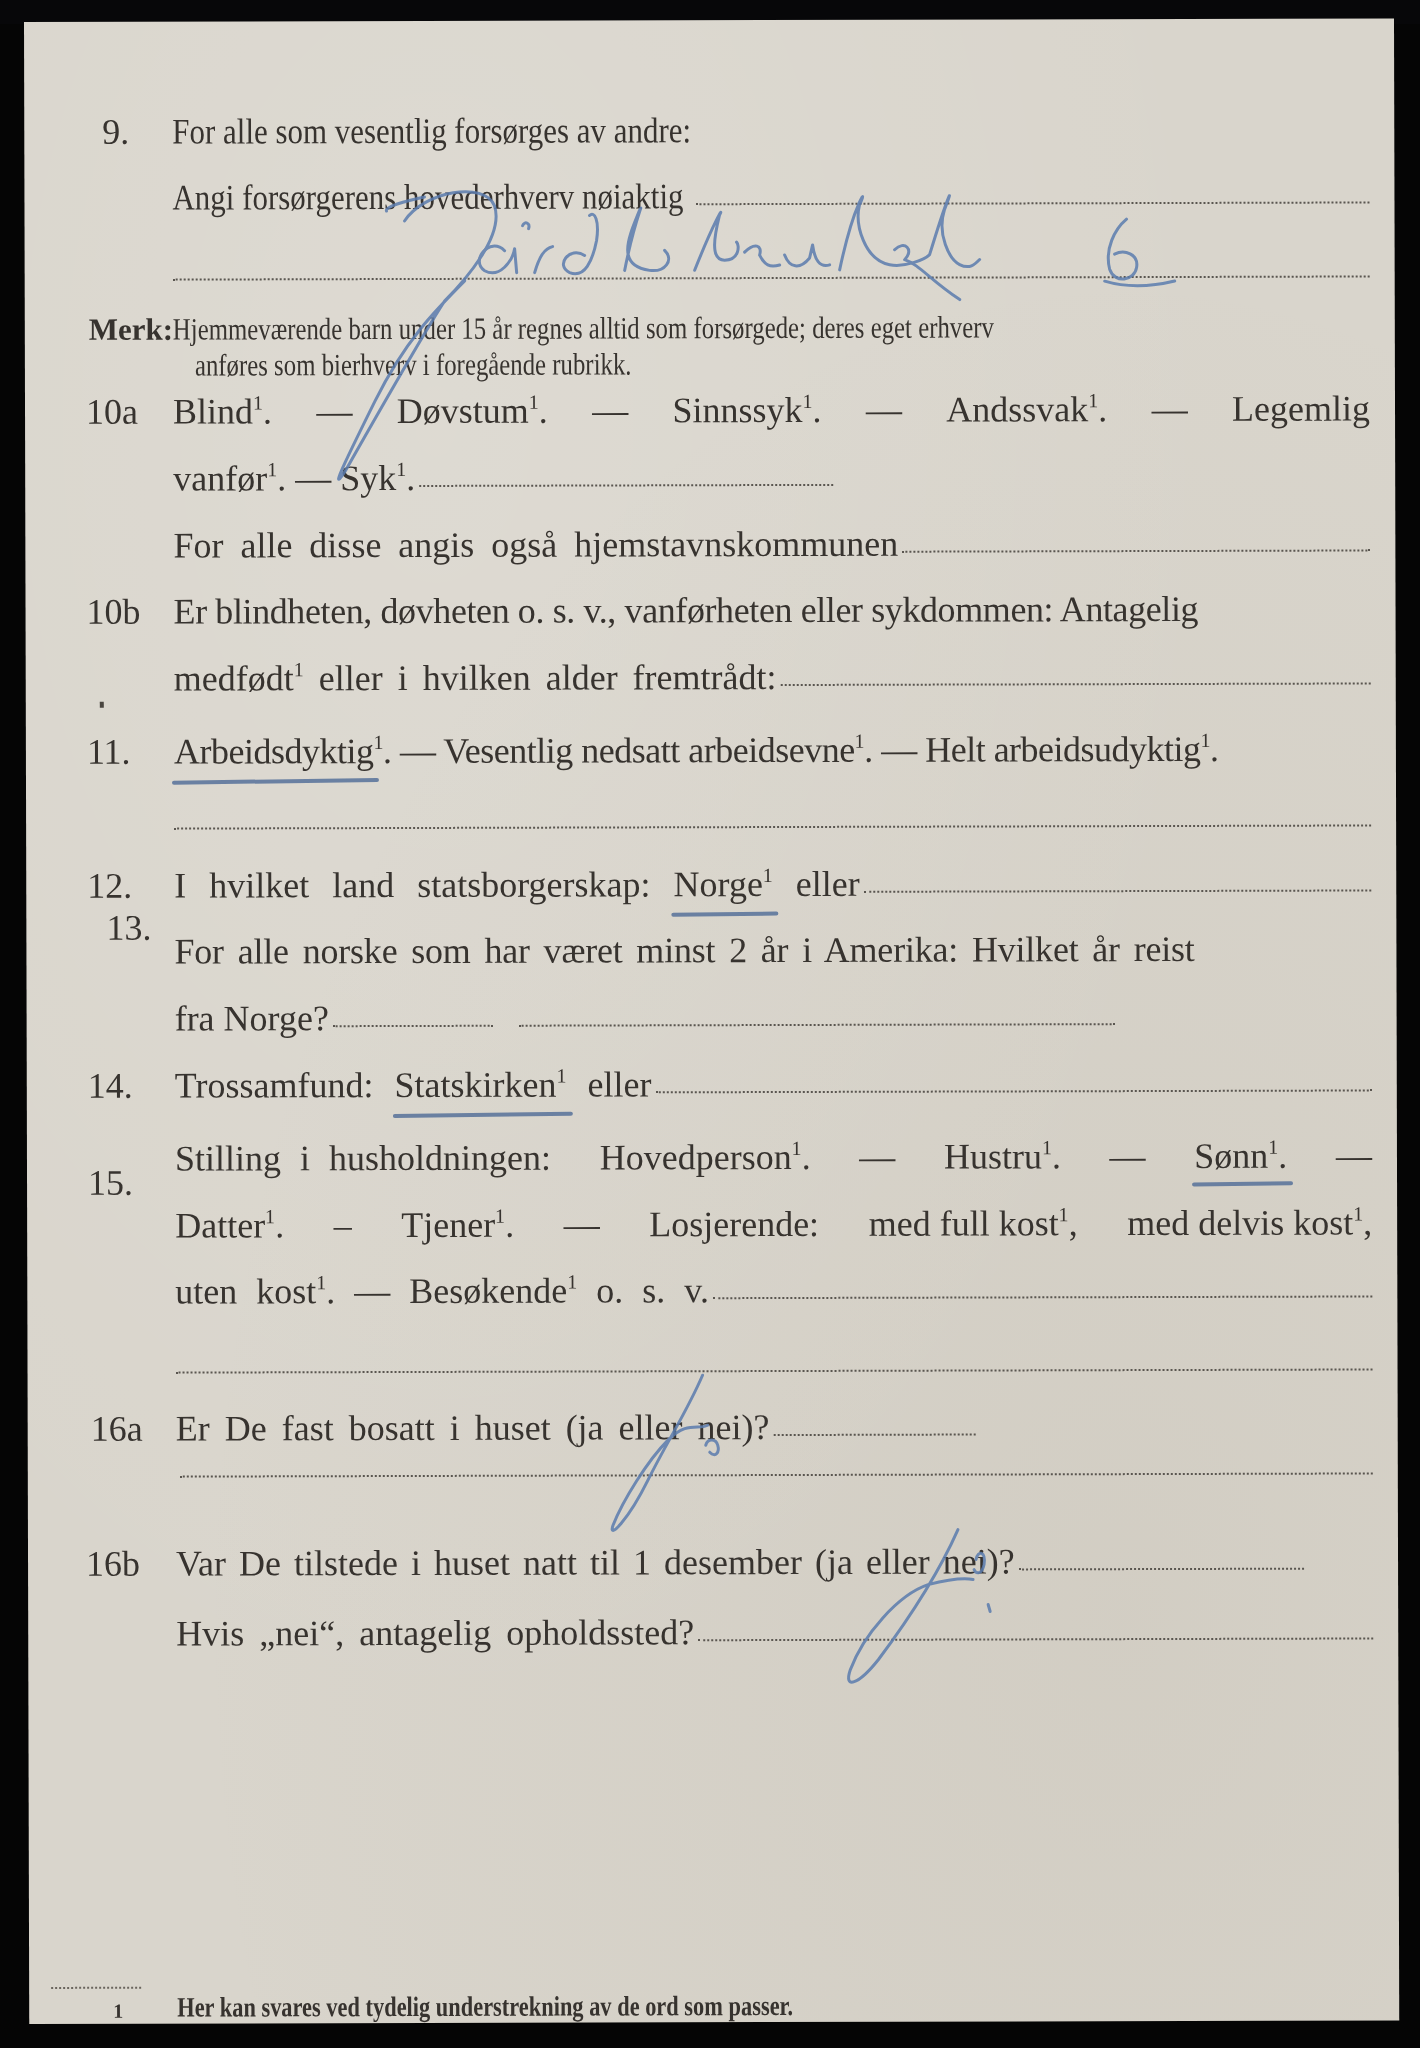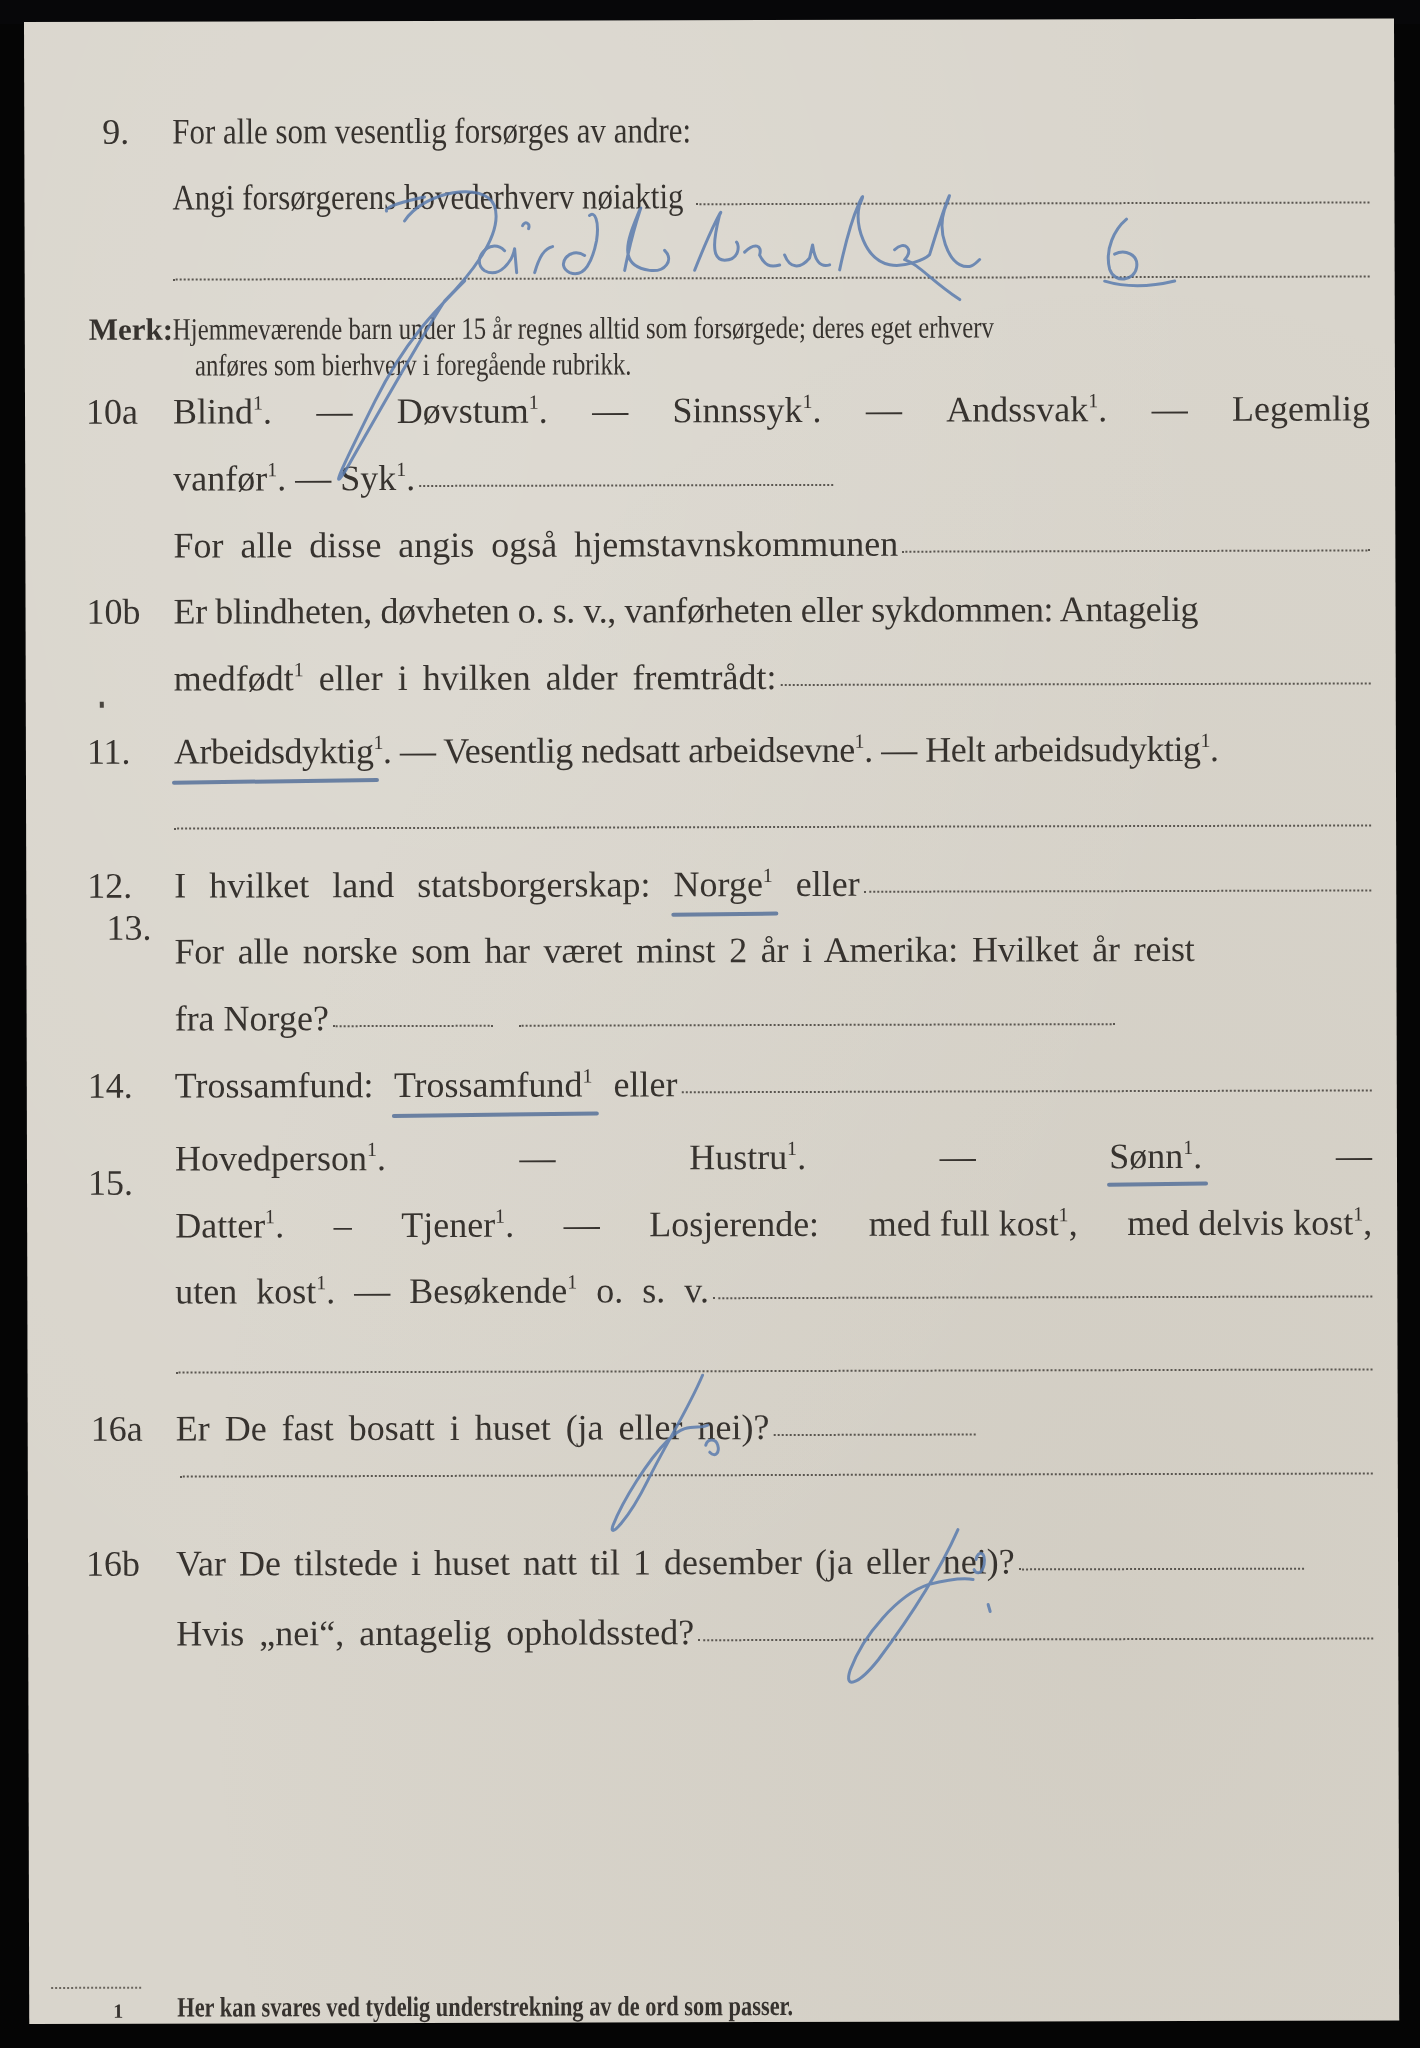--- a/index.html
+++ b/index.html
@@ -93,26 +93,27 @@
     <span style="word-spacing:5px;letter-spacing:-0.2px;">For alle norske som har været minst 2 år i Amerika: Hvilket år reist</span>
   </div>
   <div class="row" style="top:979px;width:940px;">
     <span>fra Norge?</span>
     <span class="fill fixed" style="width:160px;margin-right:22px;"></span>
     <span class="fill"></span>
   </div>
 
   <span class="num" style="left:61px;top:1046px;">14.</span>
   <div class="row" style="top:1046px;">
-    <span style="word-spacing:12px;"><span>Trossamfund:</span> <span class="ul"><span>Trossamfund</span><sup>1</sup></span> <span>eller</span></span>
+    <span style="word-spacing:12px;"><span>Trossamfund:</span> <span class="ul"><span>Statskirken</span><sup>1</sup></span> <span>eller</span></span>
     <span class="fill"></span>
   </div>
 
   <span class="num" style="left:61px;top:1143px;">15.</span>
   <div class="row just" style="top:1119px;">
+    <span style="word-spacing:10px;">Stilling i husholdningen:</span>
     <span><span>Hovedperson</span><sup>1</sup>.</span>
     <span>—</span>
     <span><span>Hustru</span><sup>1</sup>.</span>
     <span>—</span>
     <span class="ul"><span>Sønn</span><sup>1</sup>.</span>
     <span>—</span>
   </div>
   <div class="row just" style="top:1186px;">
     <span><span>Datter</span><sup>1</sup>.</span>
     <span>–</span>

